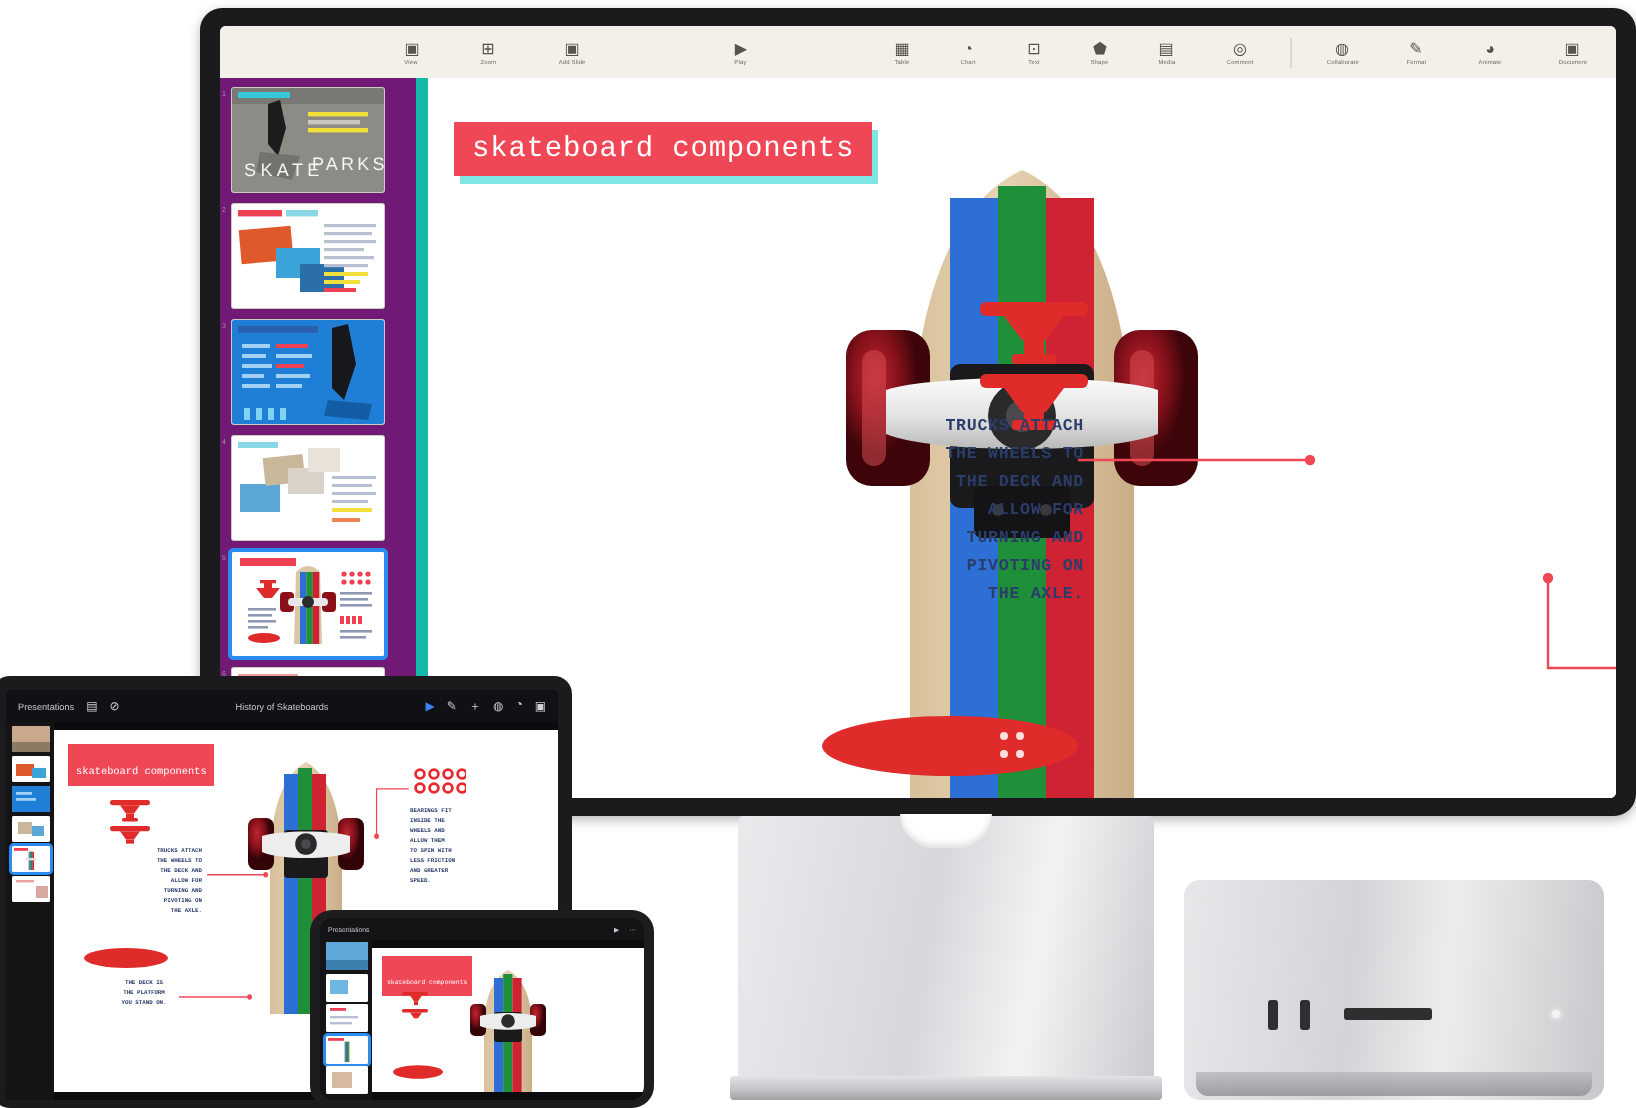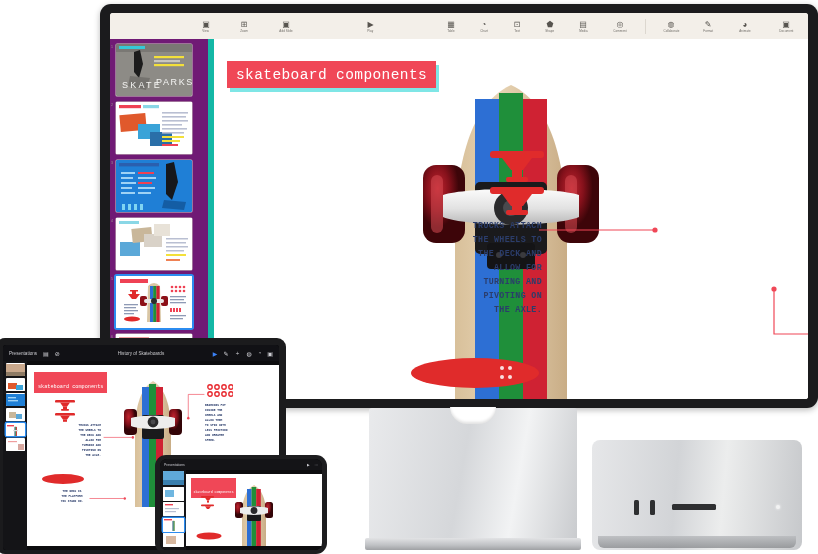--- a/index.html
+++ b/index.html
@@ -444,21 +444,21 @@
                 <path d="M285 388 L415 388"></path>
               </g>
               <g fill="#f04757">
                 <circle cx="441" cy="191" r="2.6"></circle>
                 <circle cx="624" cy="155" r="2.6"></circle>
                 <circle cx="560" cy="250" r="2.6"></circle>
                 <circle cx="416" cy="388" r="2.6"></circle>
               </g>
             </svg>
 
-            <div class="blk r" style="left:124px;top:180px;width:204px;white-space:pre;">TRUCKS ATTACH
+            <div class="blk r" style="left:124px;top:168px;width:204px;white-space:pre;">TRUCKS ATTACH
 THE WHEELS TO
 THE DECK AND
 ALLOW FOR
 TURNING AND
 PIVOTING ON
 THE AXLE.</div>
 
           </div>
         </div>
       </div>

